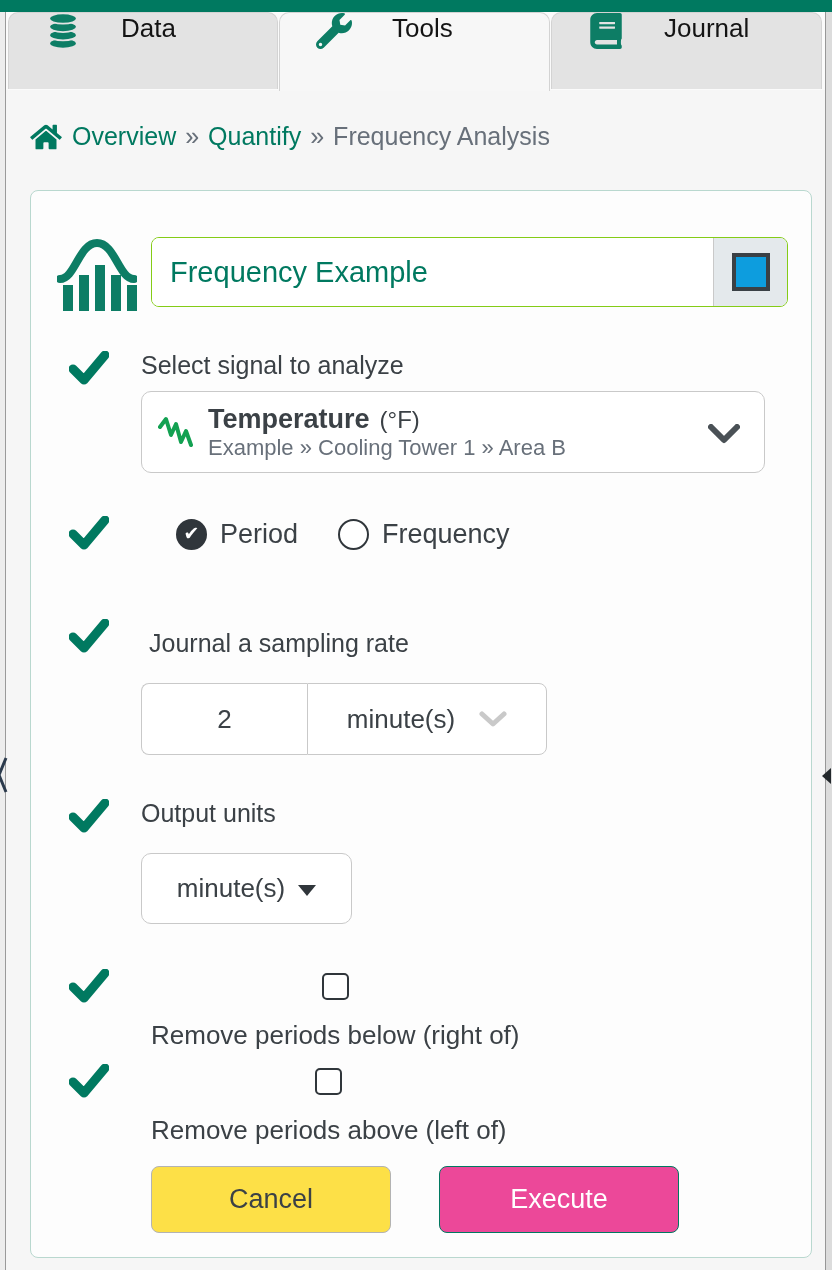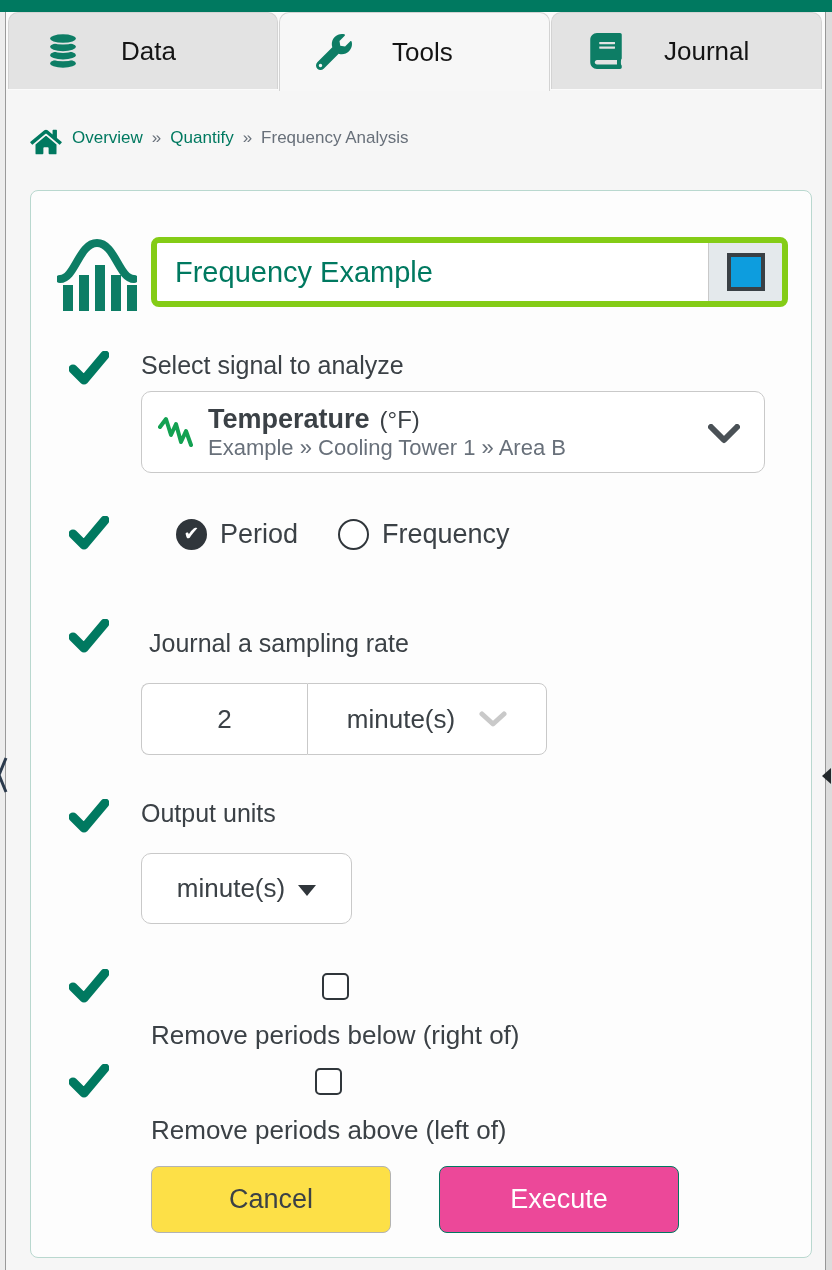--- a/index.html
+++ b/index.html
@@ -17,43 +17,43 @@
 
   
   .left-strip { position:absolute; left:0; top:12px; width:6px; height:1258px; background:#ededed; border-right:1px solid #9a9a9a; z-index:5; }
   .left-handle { position:absolute; left:-2px; top:756px; z-index:6; cursor:pointer; }
   .right-strip { position:absolute; right:0; top:12px; width:7px; height:1258px; background:#dcdcdc; border-left:1px solid #979797; z-index:5; }
   .right-handle { position:absolute; right:1px; top:768px; width:0; height:0;
     border-top:8px solid transparent; border-bottom:8px solid transparent; border-right:9px solid #23282c; z-index:6; cursor:pointer; }
 
   
   .tabbar { position:absolute; left:0; top:12px; width:832px; height:78px; background:#fbfbfb; }
-  .tab { position:absolute; top:0; height:77px; display:flex; align-items:center; padding-left:36px;
+  .tab { position:absolute; top:0; height:77px; display:flex; align-items:flex-start; padding-left:36px;
     border:1px solid #d3d3d3; border-bottom:none; border-radius:10px 10px 0 0; cursor:pointer; }
   .tab .icon { width:36px; height:36px; flex:0 0 auto; }
   .tab .lbl { margin-left:40px; font-size:26px; color:#141414; }
   .tab-data    { left:8px;   width:270px; background:#e3e3e3; }
   .tab-tools   { left:279px; width:271px; background:#f7f7f7; height:79px; z-index:2; }
   .tab-journal { left:551px; width:271px; background:#e3e3e3; }
 
   
-  .crumbs { position:absolute; left:30px; top:128px; display:flex; align-items:flex-start; font-size:17px; }
+  .crumbs { position:absolute; left:30px; top:122px; display:flex; align-items:flex-end; font-size:25px; }
   .crumbs .home { display:flex; align-items:center; margin-right:10px; cursor:pointer; }
   .crumbs a.link { color:#007960; text-decoration:none; cursor:pointer; }
   .crumbs .sep { color:#68707a; margin:0 9px; }
   .crumbs .cur { color:#68707a; }
 
   
   .panel { position:absolute; left:30px; top:190px; width:782px; height:1068px;
     background:#fdfdfd; border:1px solid #b9d8cf; border-radius:8px; }
 
   
   .hdr { position:absolute; left:26px; top:42px; display:flex; align-items:center; }
   .tool-icon { width:80px; height:78px; margin-right:14px; }
-  .name-group { display:flex; width:637px; height:70px; border:6px solid #84cc16; border-radius:8px; overflow:hidden; background:#fff; }
+  .name-group { display:flex; width:637px; height:70px; border:1px solid #84cc16; border-radius:8px; overflow:hidden; background:#fff; }
   .name-input { flex:1; border:none; outline:none; font-family:inherit; font-size:29px; color:#007960; padding:0 18px; background:#fff; }
   .swatch-addon { width:74px; background:#e4e9ec; border-left:1px solid #c9c9c9; display:flex; align-items:center; justify-content:center; cursor:pointer; }
   .swatch { width:38px; height:38px; border:4px solid #3a4045; }
 
   
   .stepchk { position:absolute; left:38px; width:40px; height:34px; }
   .chk-signal { top:160px; } .chk-mode { top:325px; } .chk-sampling { top:428px; }
   .chk-output { top:608px; } .chk-opt1 { top:778px; } .chk-opt2 { top:873px; }
 
   .sec-label { position:absolute; font-size:25px; color:#3b4146; }

